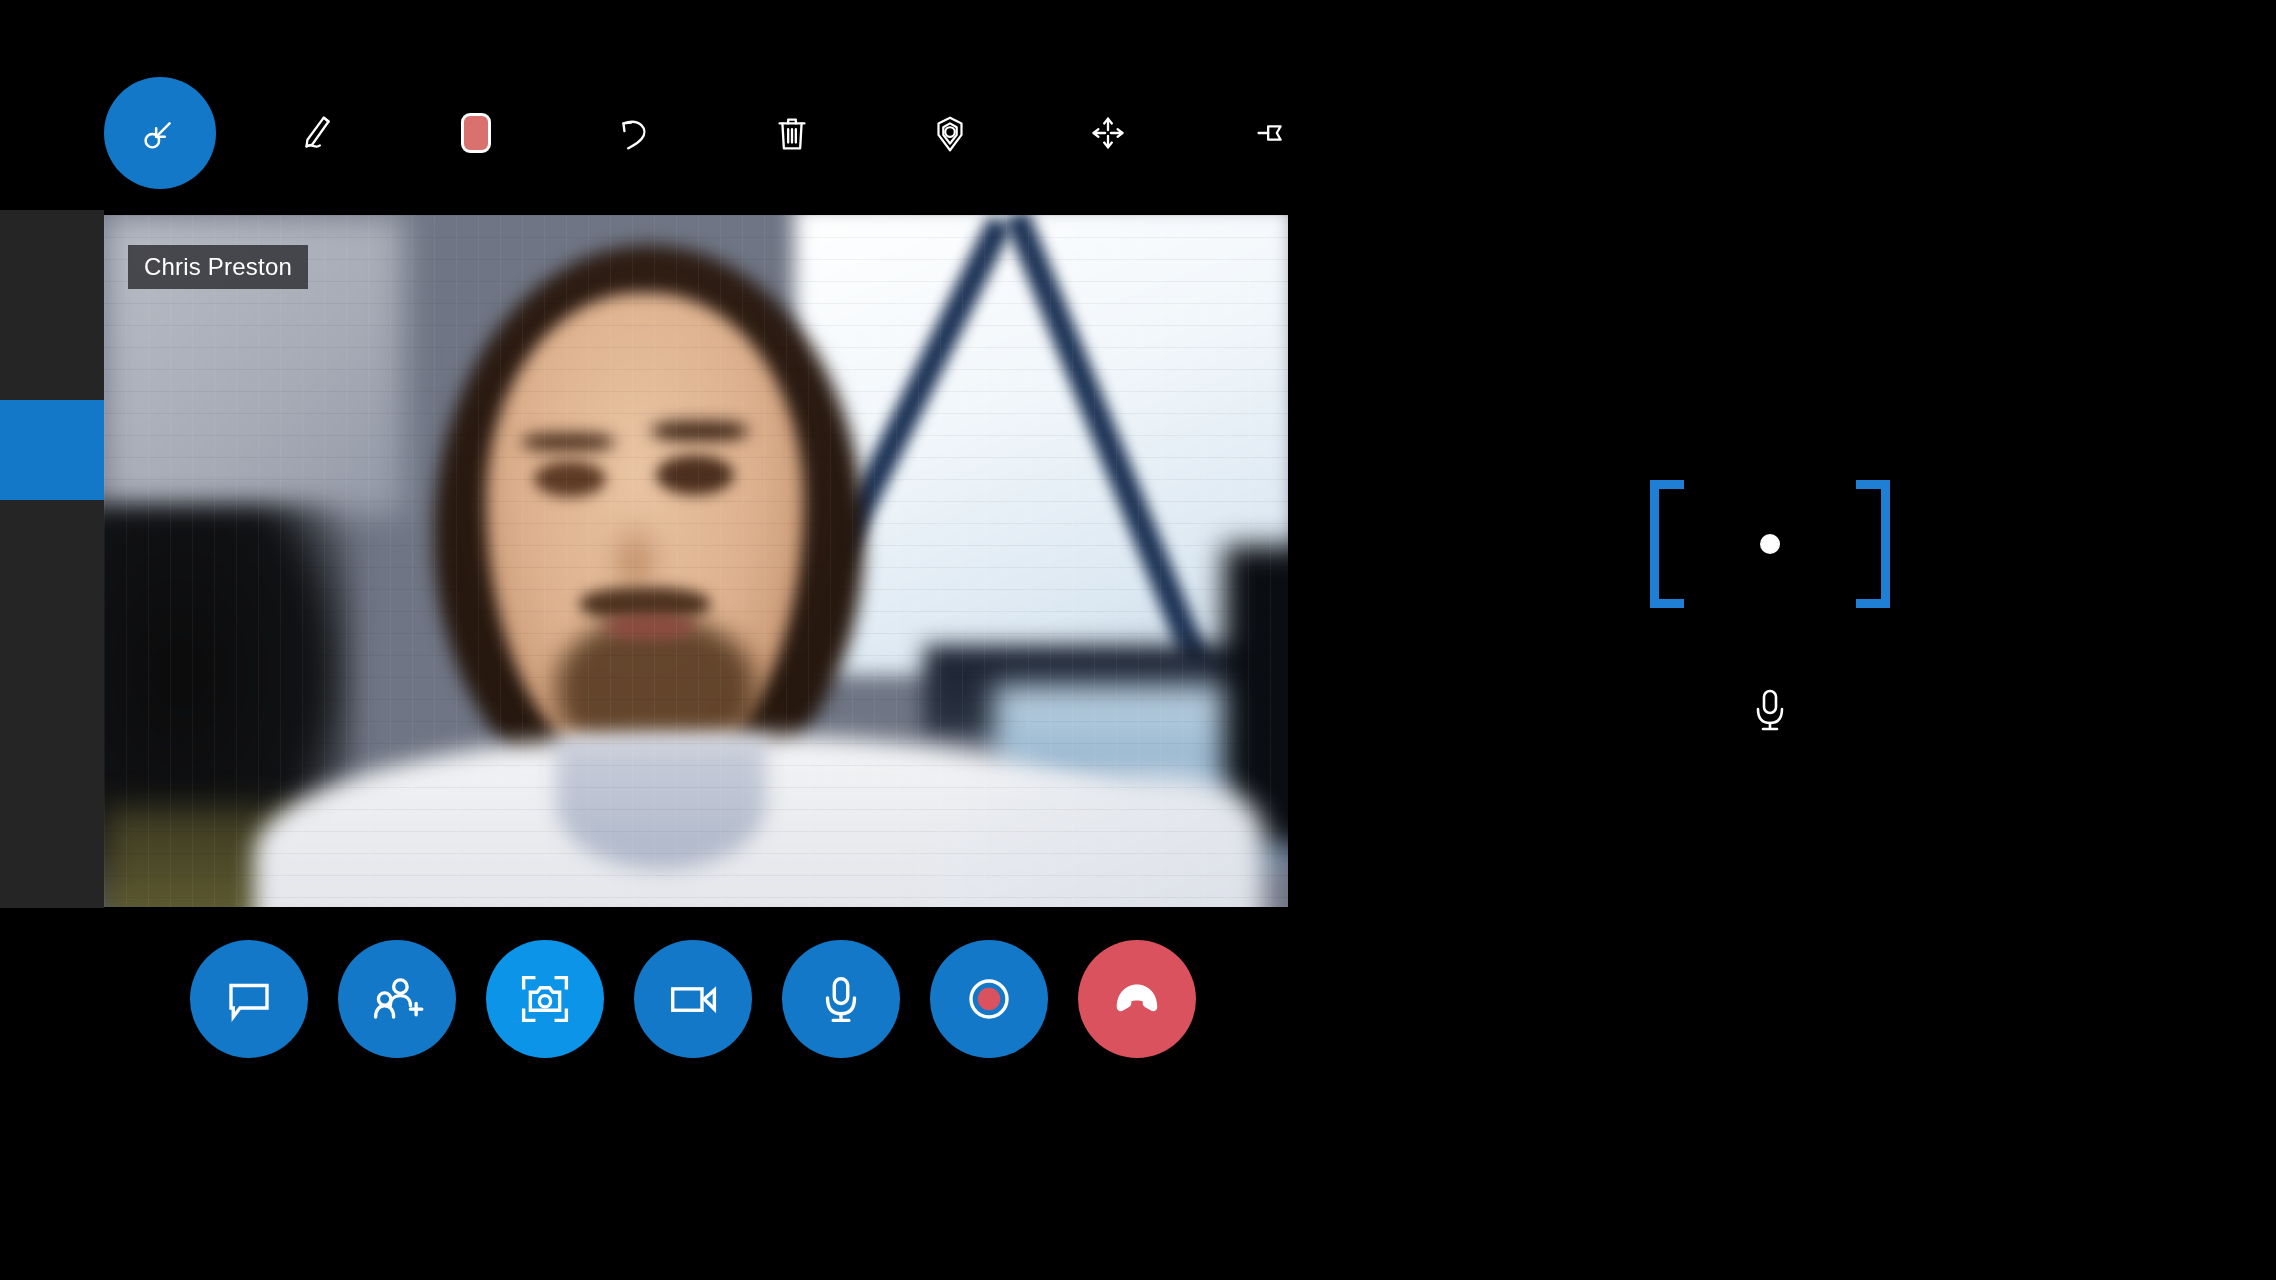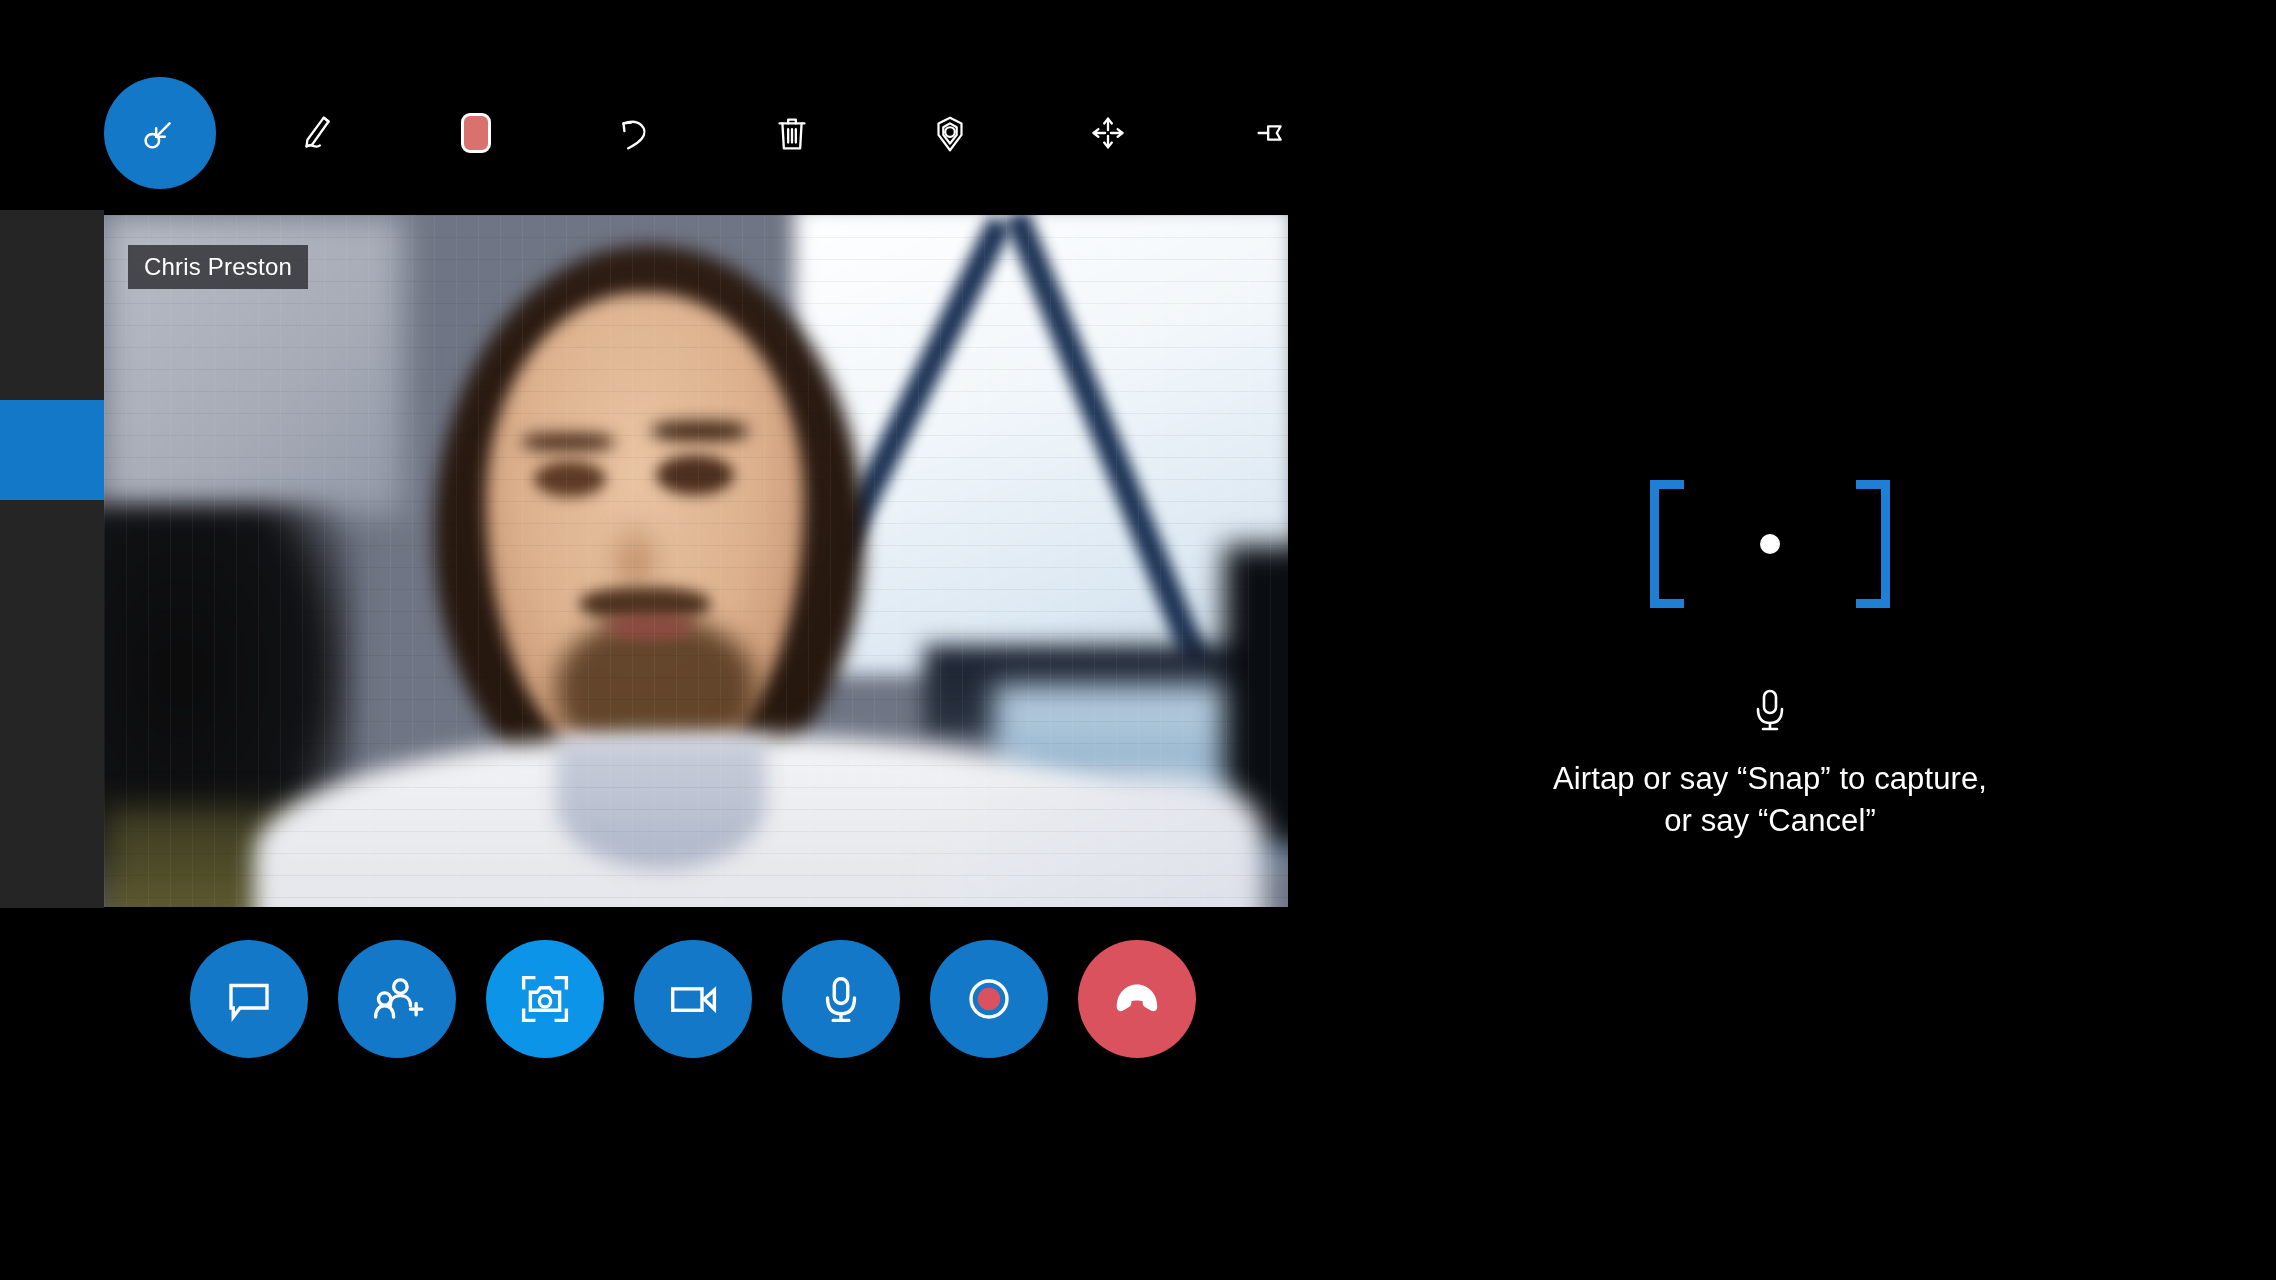--- a/index.html
+++ b/index.html
@@ -516,17 +516,15 @@
       <span class="bracket right"></span>
       <span class="gaze-dot"></span>
     </div>
     <span class="capture-mic">
       <svg viewBox="0 0 34 46" fill="none" stroke="#ffffff" stroke-width="2.6" stroke-linecap="round" stroke-linejoin="round">
         <rect x="11" y="3" width="12" height="22" rx="6"></rect>
         <path d="M5 21 C5 31, 10 35, 17 35 C24 35, 29 31, 29 21"></path>
         <path d="M17 35 V41 M10 41 H24"></path>
       </svg>
     </span>
-    <div class="capture-hint">Airtap or say “Snap” to capture,
-or say “Cancel”</div>
   </div>
 
 </div>
 
 </body></html>

